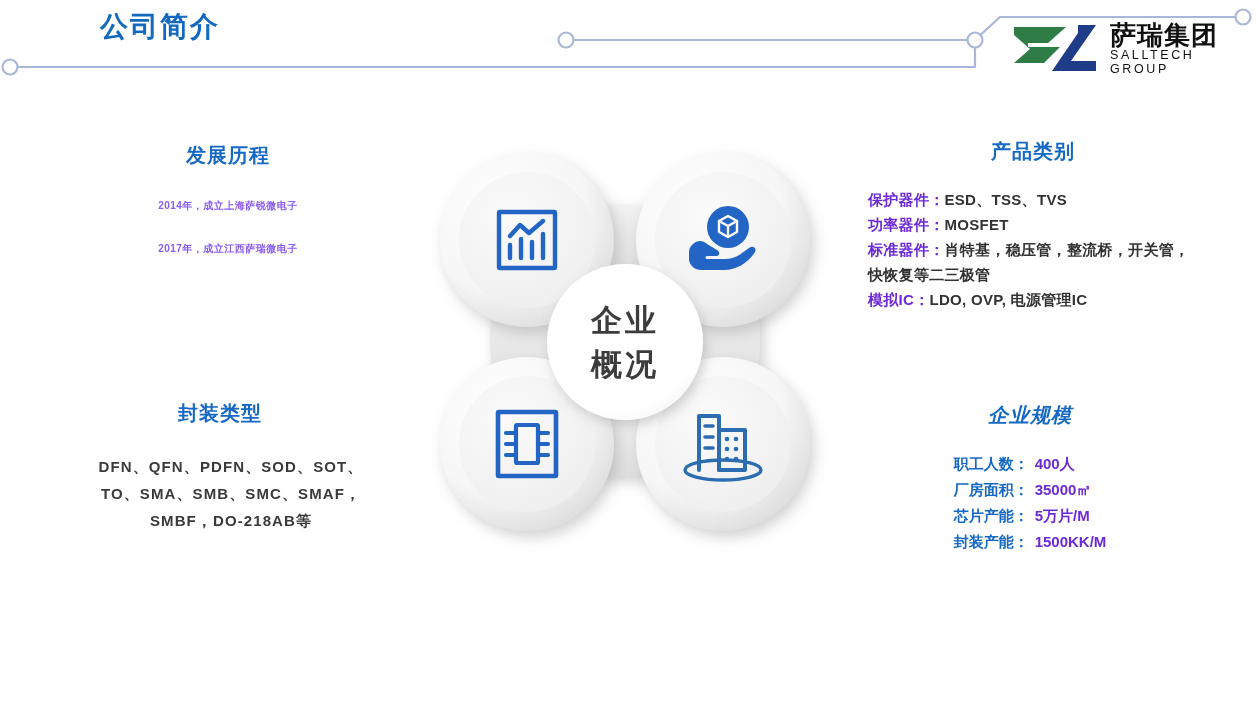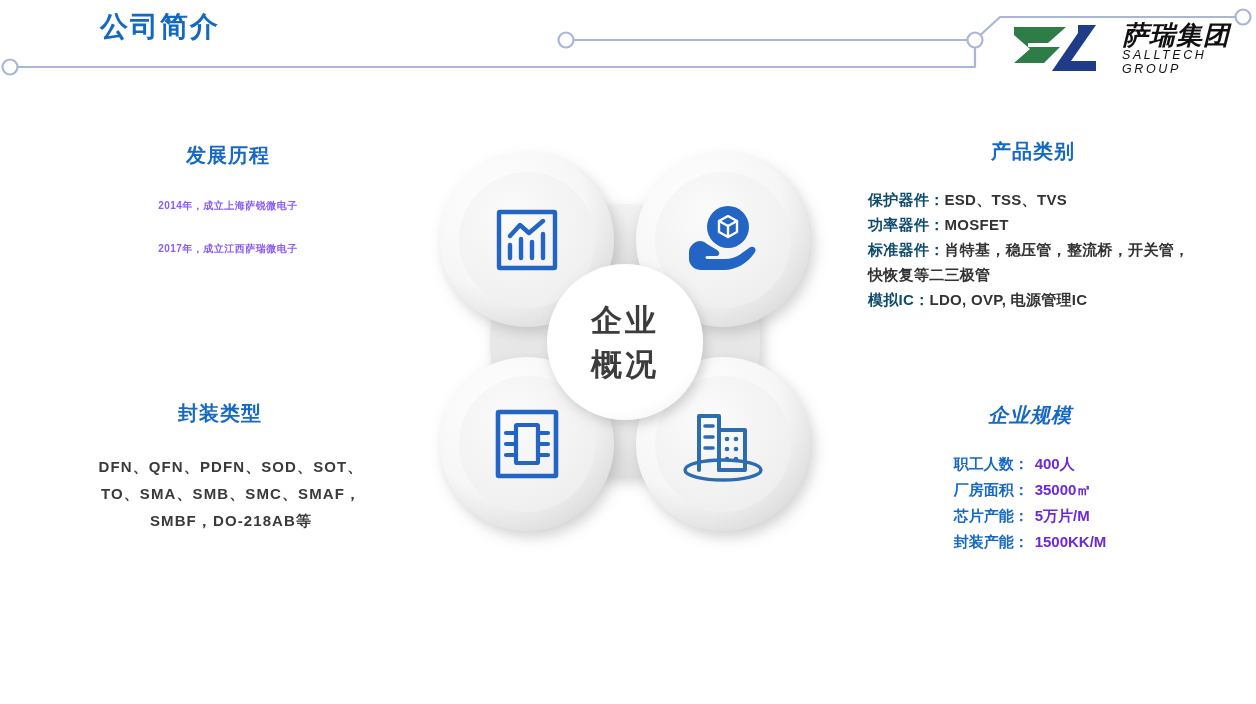--- a/index.html
+++ b/index.html
@@ -34,22 +34,21 @@
     white-space: nowrap;
   }
   #brand-logo {
     position: absolute;
     left: 1008px;
     top: 16px;
     width: 240px;
     height: 66px;
     display: flex;
     align-items: center;
-    gap: 22px;
-    font-style: italic;
+    gap: 10px;
   }
   #logo-mark { width: 92px; height: 56px; flex: 0 0 auto; }
   .logo-wordmark { display: flex; flex-direction: column; justify-content: center; }
   .logo-cn {
     font-size: 26px;
     font-weight: bold;
     color: #111111;
     letter-spacing: 1px;
     line-height: 1.05;
     font-family: "DejaVu Sans", sans-serif;
@@ -106,21 +105,21 @@
   
   #block-products { left: 868px; top: 138px; width: 330px; }
   #block-products .block-title { margin-bottom: 22px; }
   .prod-line {
     font-size: 15px;
     line-height: 25px;
     color: #333333;
     font-weight: bold;
     letter-spacing: 0.3px;
   }
-  .prod-label { color: #0c4a6e; font-weight: bold; }
+  .prod-label { color: #6d28d9; font-weight: bold; }
 
   
   #block-scale { left: 880px; top: 402px; width: 300px; }
   #block-scale .block-title { margin-bottom: 22px; font-style: italic; }
   #scale-table {
     margin: 0 auto;
     border-collapse: collapse;
   }
   #scale-table td {
     font-size: 15px;

